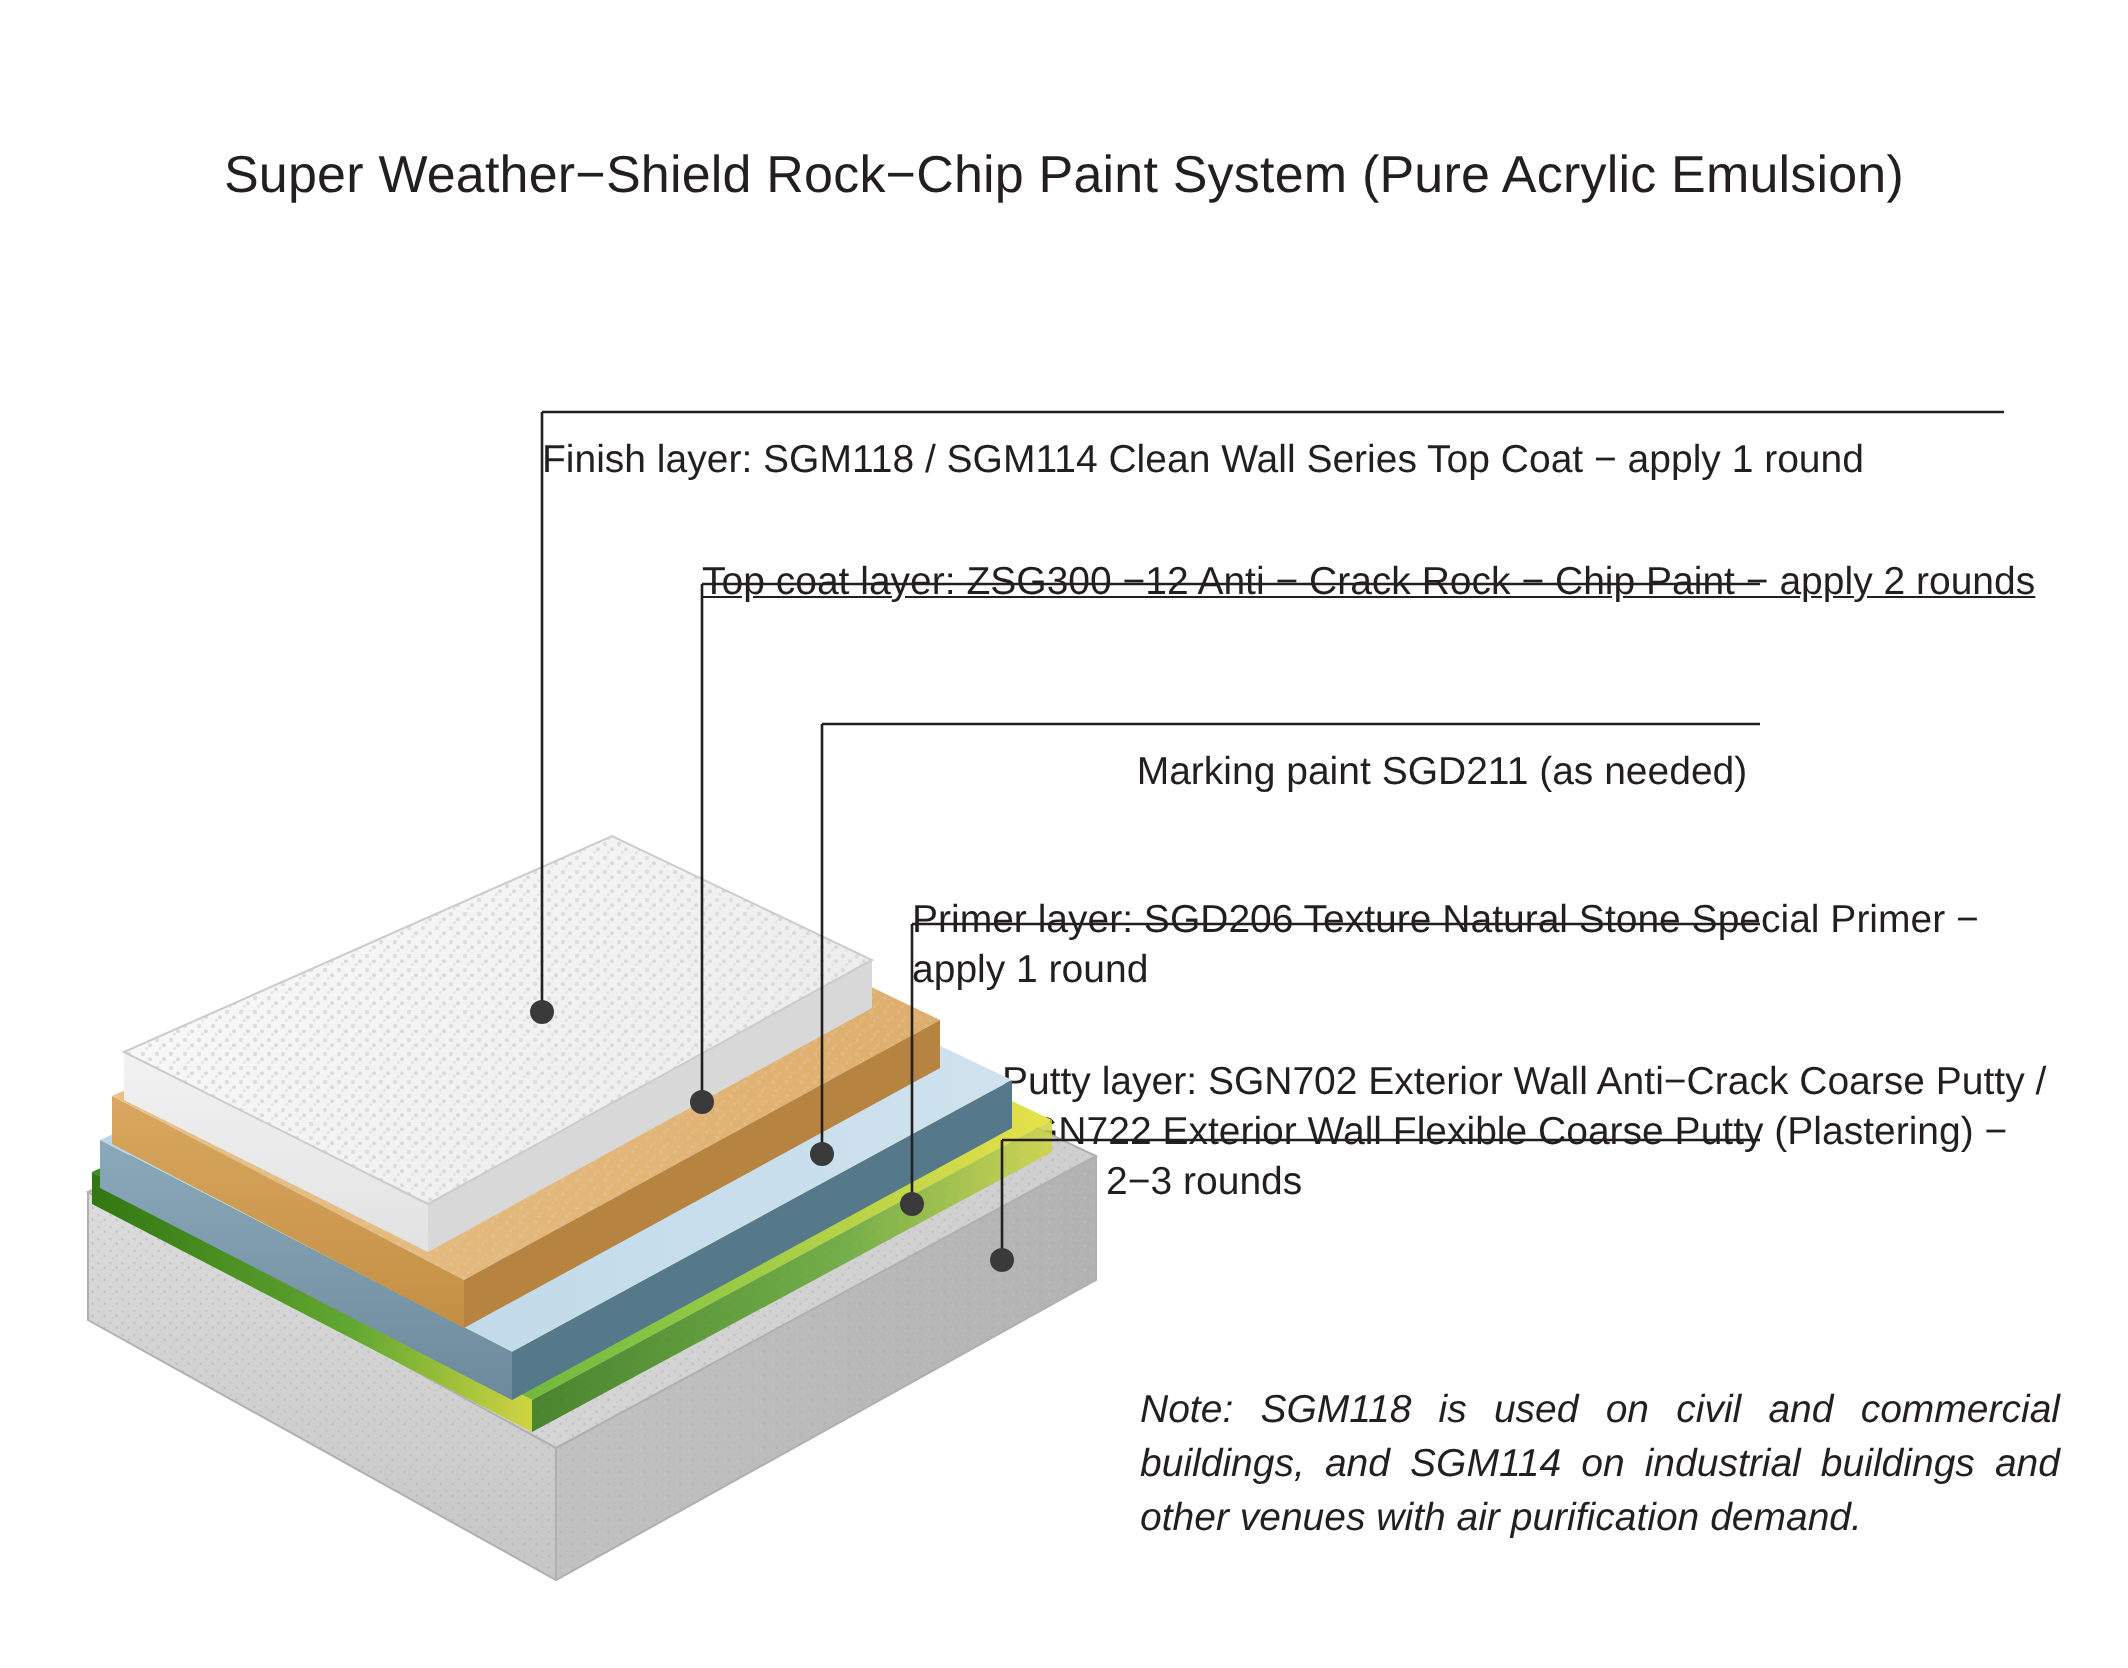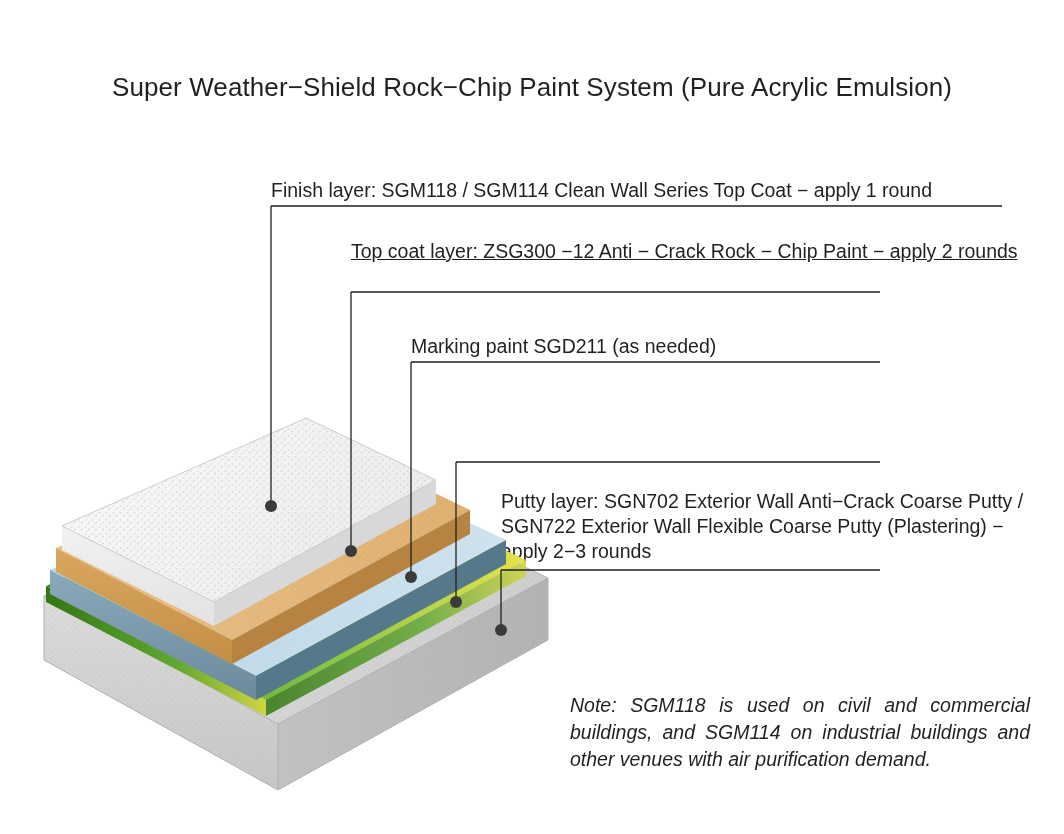--- a/index.html
+++ b/index.html
@@ -24,24 +24,25 @@
     text-align: center;
     font-size: 26px;
     letter-spacing: 0.1px;
     color: #231f20;
   }
   .callout {
     position: absolute;
     font-size: 19.5px;
     line-height: 25px;
     color: #231f20;
+    margin-top: 40px;
   }
   #c0 { left: 271px; top: 178px; width: 760px; }
   #c1 { left: 351px; top: 239px; width: 680px; text-decoration: underline; }
-  #c2 { left: 411px; top: 334px; width: 620px; }
+  #c2 { left: 411px; top: 334px; width: 620px; text-align: center; }
   #c3 { left: 456px; top: 408px; width: 580px; }
   #c4 { left: 501px; top: 489px; width: 540px; }
   #note {
     position: absolute;
     left: 570px;
     top: 692px;
     width: 460px;
     font-size: 19.5px;
     line-height: 27px;
     color: #231f20;
@@ -59,20 +60,21 @@
 </head>
 <body>
 
 <div id="page">
 
   <div id="title">Super Weather−Shield Rock−Chip Paint System (Pure Acrylic Emulsion)</div>
 
   <div class="callout" id="c0">Finish layer: SGM118 / SGM114 Clean Wall Series Top Coat − apply 1 round</div>
   <div class="callout" id="c1">Top coat layer: ZSG300 −12 Anti − Crack Rock − Chip Paint − apply 2 rounds</div>
   <div class="callout" id="c2">Marking paint SGD211 (as needed)</div>
+  <div class="callout" id="c3">Primer layer: SGD206 Texture Natural Stone Special Primer − apply 1 round</div>
   <div class="callout" id="c4">Putty layer: SGN702 Exterior Wall Anti−Crack Coarse Putty / SGN722 Exterior Wall Flexible Coarse Putty (Plastering) − apply 2−3 rounds</div>
 
   <div id="note">Note: SGM118 is used on civil and commercial buildings, and SGM114 on industrial buildings and other venues with air purification demand.</div>
 
   <svg id="svg-layer" viewBox="0 0 1064 834">
     <defs>
       <linearGradient id="gradConcreteTop" x1="0" y1="0" x2="1" y2="0.4">
         <stop offset="0%" stop-color="#e4e4e4"></stop>
         <stop offset="100%" stop-color="#cfcfcf"></stop>
       </linearGradient>

